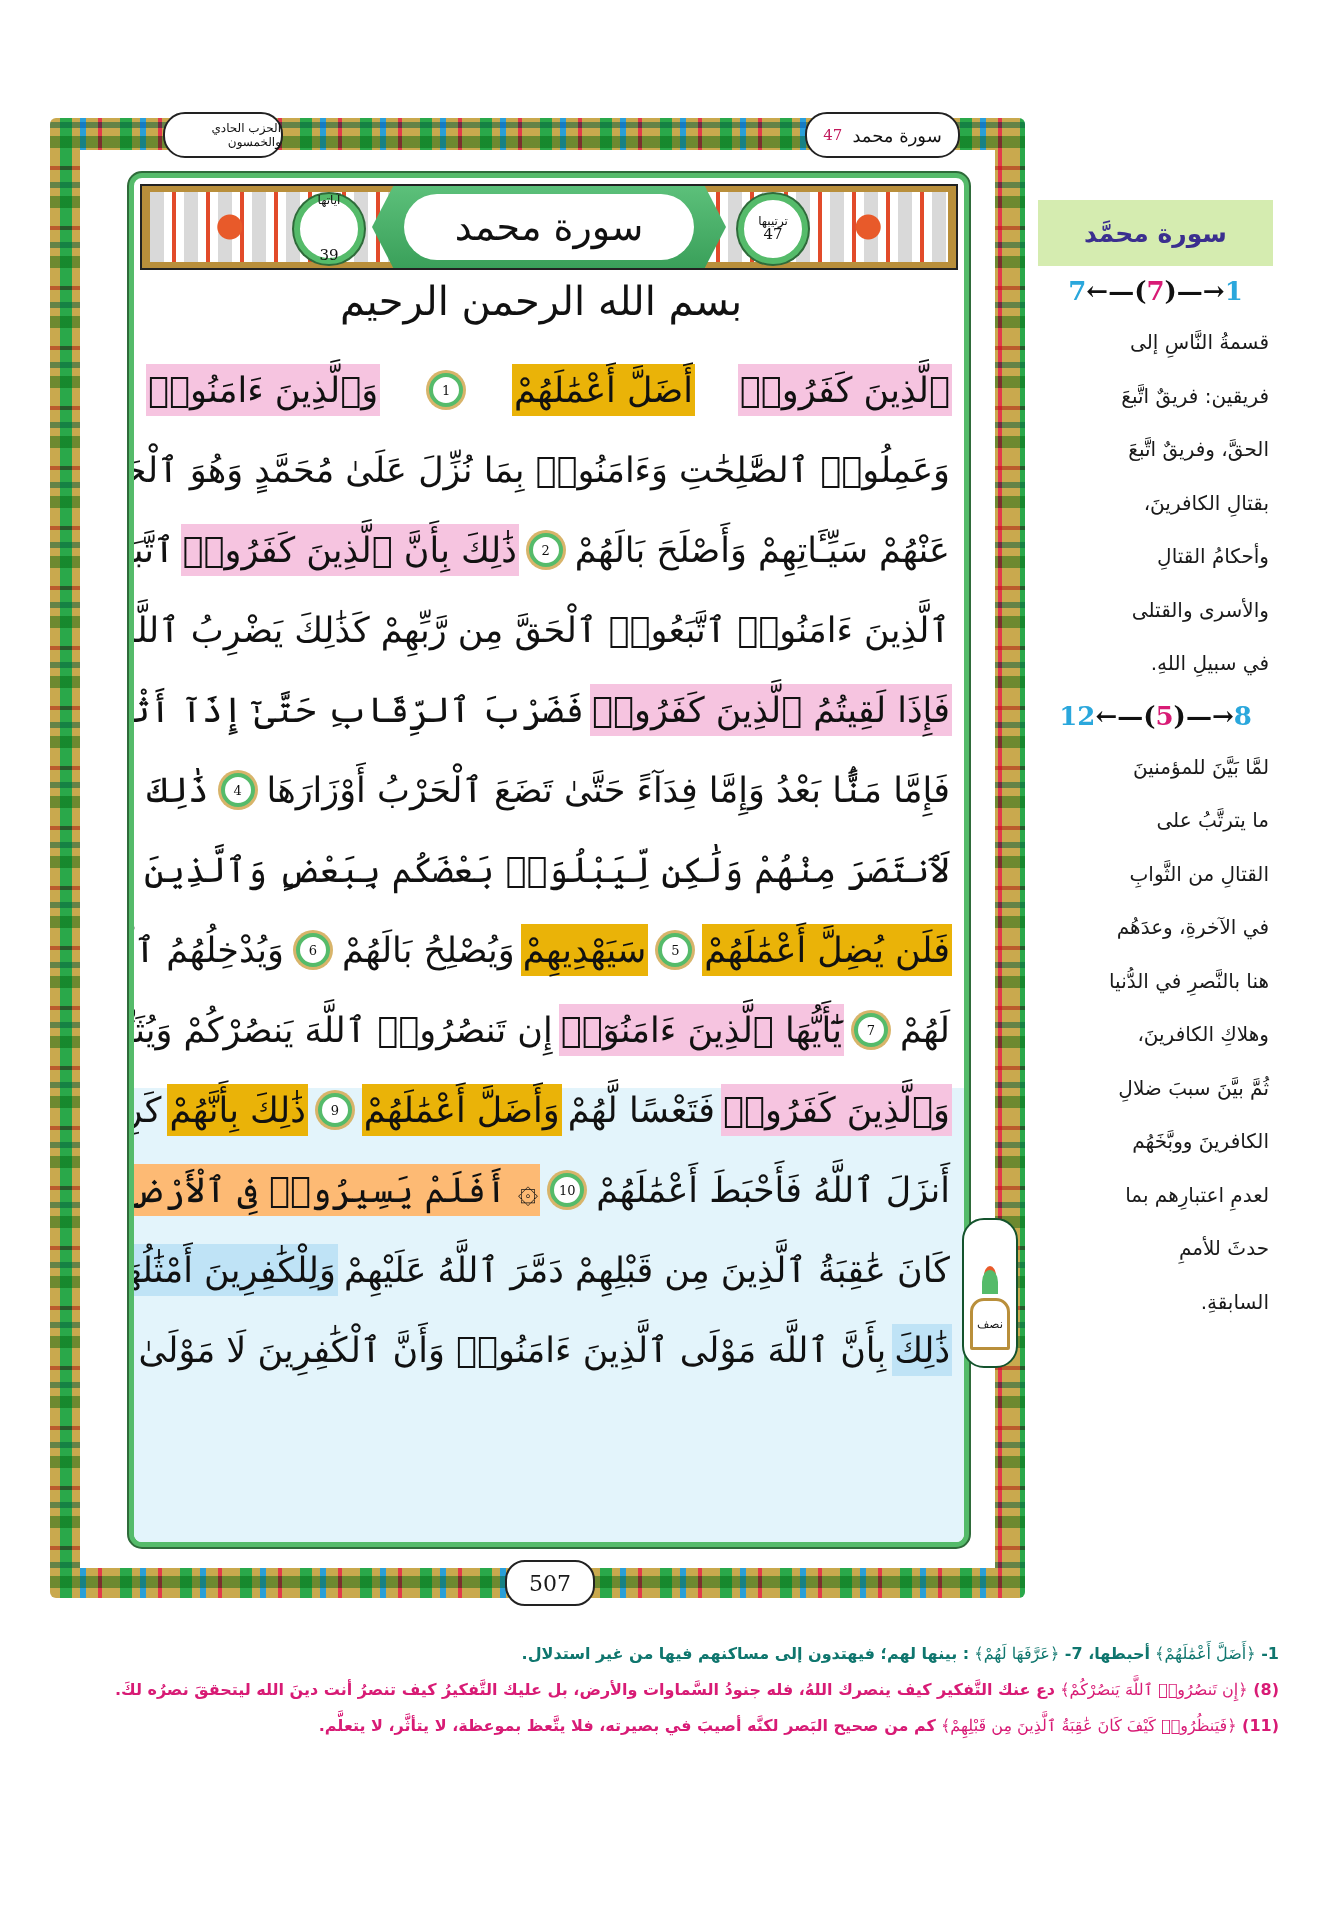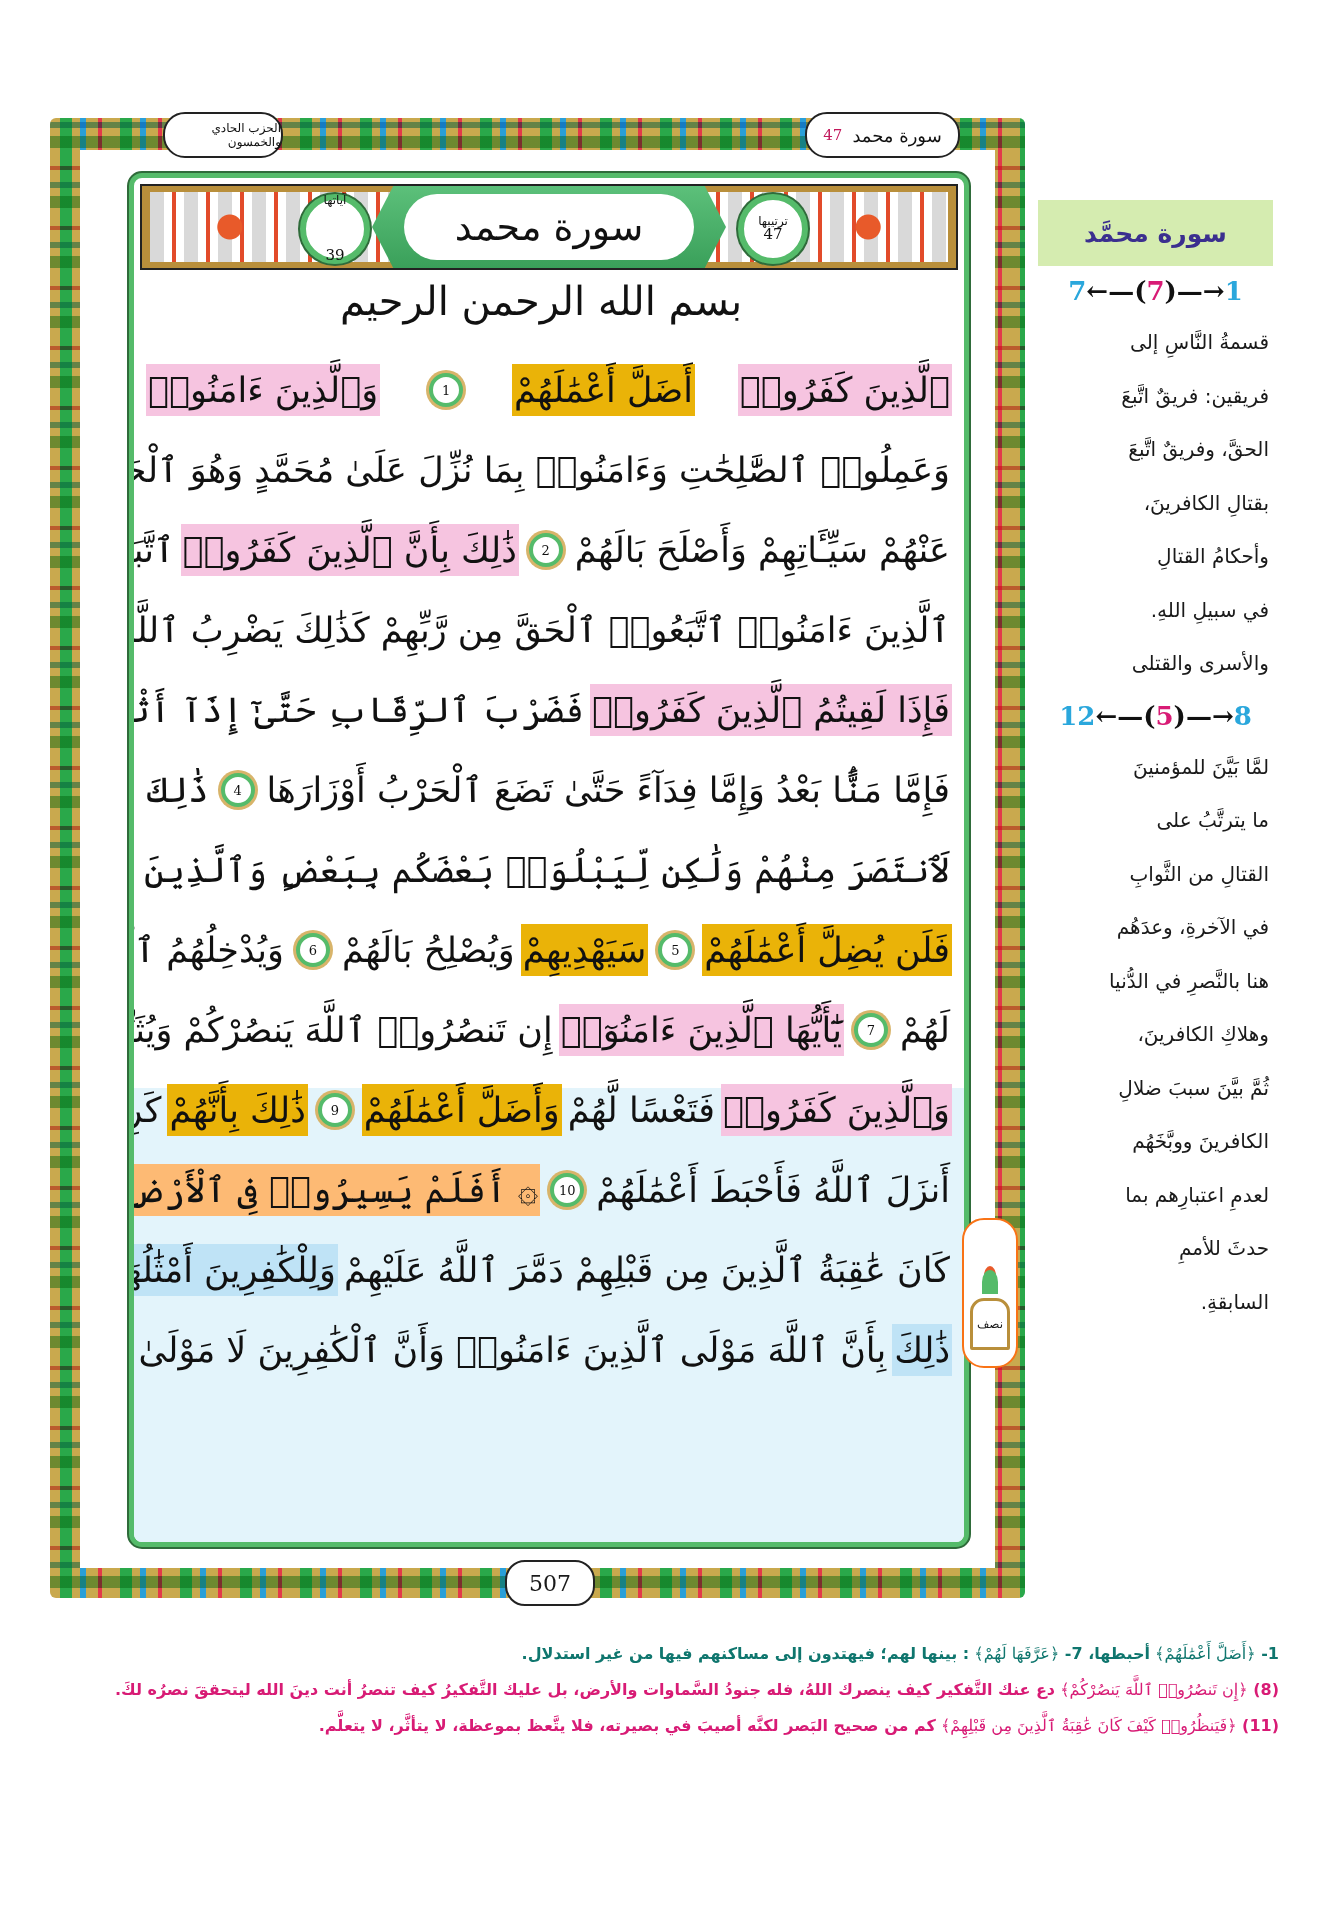--- a/index.html
+++ b/index.html
@@ -72,21 +72,21 @@
     font-family: "DejaVu Serif", serif; font-size: 38px; color: #111; direction: rtl;
   }
   .medallion {
     position: absolute; top: 8px; width: 70px; height: 70px; border-radius: 50%;
     background: #fff; border: 6px solid #55bb6a; box-shadow: 0 0 0 2px #2f6b3a;
     display: flex; flex-direction: column; align-items: center; justify-content: center;
     font-family: "DejaVu Serif", serif; color: #111; direction: rtl; line-height: 1.05;
   }
   .medallion .lbl { font-size: 12px; }
   .medallion .val { font-size: 15px; }
-  .med-left { left: 158px; gap: 42px; }
+  .med-left { left: 152px; gap: 42px; }
   .med-right { right: 148px; }
 
   
   .basmala {
     position: absolute; left: 0; right: 16px; top: 100px; height: 70px;
     text-align: center; font-family: "DejaVu Serif", serif; font-size: 40px;
     direction: rtl; color: #111;
   }
   .verses {
     position: absolute; left: 12px; right: 12px; top: 172px;
@@ -113,21 +113,21 @@
   .page-num {
     position: absolute; left: 505px; top: 1560px; width: 90px; height: 46px;
     background: #fff; border: 2px solid #222; border-radius: 20px;
     display: flex; align-items: center; justify-content: center;
     font-family: "DejaVu Serif", serif; font-size: 22px; z-index: 3;
   }
 
   
   .nisf {
     position: absolute; left: 962px; top: 1218px; width: 56px; height: 150px;
-    background: #fff; border: 2px solid #f97316; border-radius: 22px; z-index: 3;
+    background: #fff; border: 2px solid #14532d; border-radius: 22px; z-index: 3;
     display: flex; flex-direction: column; align-items: center; justify-content: flex-end; padding-bottom: 16px;
   }
   .nisf .flower { width: 16px; height: 24px; background: #55bb6a; border-radius: 50% 50% 0 0; margin-bottom: 4px; box-shadow: 0 -6px 0 -2px #e85a2a; }
   .nisf .box {
     width: 40px; height: 52px; border: 3px solid #b98f3b; border-radius: 14px 14px 2px 2px;
     display: flex; align-items: center; justify-content: center;
     font-family: "DejaVu Serif", serif; font-size: 12px; direction: rtl;
   }
 
   
@@ -275,22 +275,22 @@
 <div class="sidebar">
   <div class="side-title">سورة محمَّد</div>
   <div id="side-sections">
       <div class="range"><span class="end">7</span><span>←—(</span><span class="cnt">7</span><span>)—→</span><span class="end">1</span></div>
       <div class="side-text">
         <span class="side-line">قسمةُ النَّاسِ إلى</span>
         <span class="side-line">فريقين: فريقٌ اتَّبعَ</span>
         <span class="side-line">الحقَّ، وفريقٌ اتَّبعَ</span>
         <span class="side-line">بقتالِ الكافرينَ،</span>
         <span class="side-line">وأحكامُ القتالِ</span>
+        <span class="side-line">والأسرى والقتلى</span>
         <span class="side-line">في سبيلِ اللهِ.</span>
-        <span class="side-line">والأسرى والقتلى</span>
       </div>
       <div class="range"><span class="end">12</span><span>←—(</span><span class="cnt">5</span><span>)—→</span><span class="end">8</span></div>
       <div class="side-text">
         <span class="side-line">لمَّا بَيَّنَ للمؤمنينَ</span>
         <span class="side-line">ما يترتَّبُ على</span>
         <span class="side-line">القتالِ من الثَّوابِ</span>
         <span class="side-line">في الآخرةِ، وعدَهُم</span>
         <span class="side-line">هنا بالنَّصرِ في الدُّنيا</span>
         <span class="side-line">وهلاكِ الكافرينَ،</span>
         <span class="side-line">ثُمَّ بيَّنَ سببَ ضلالِ</span>

